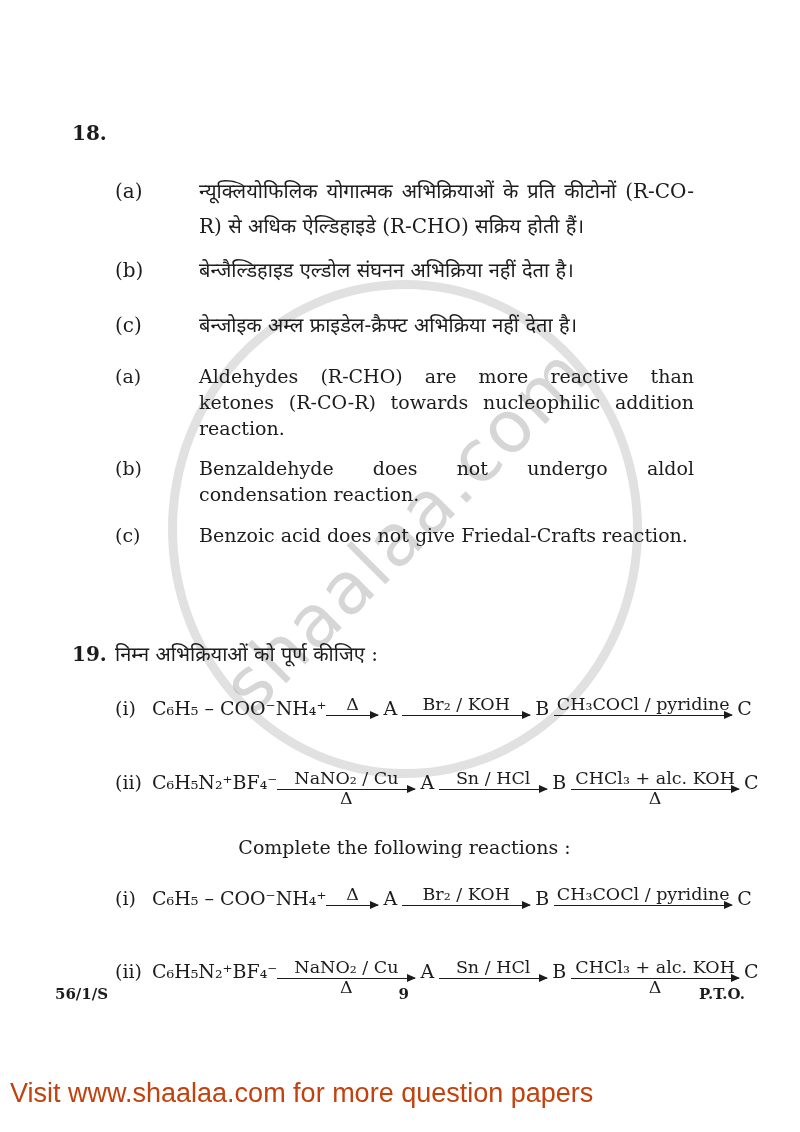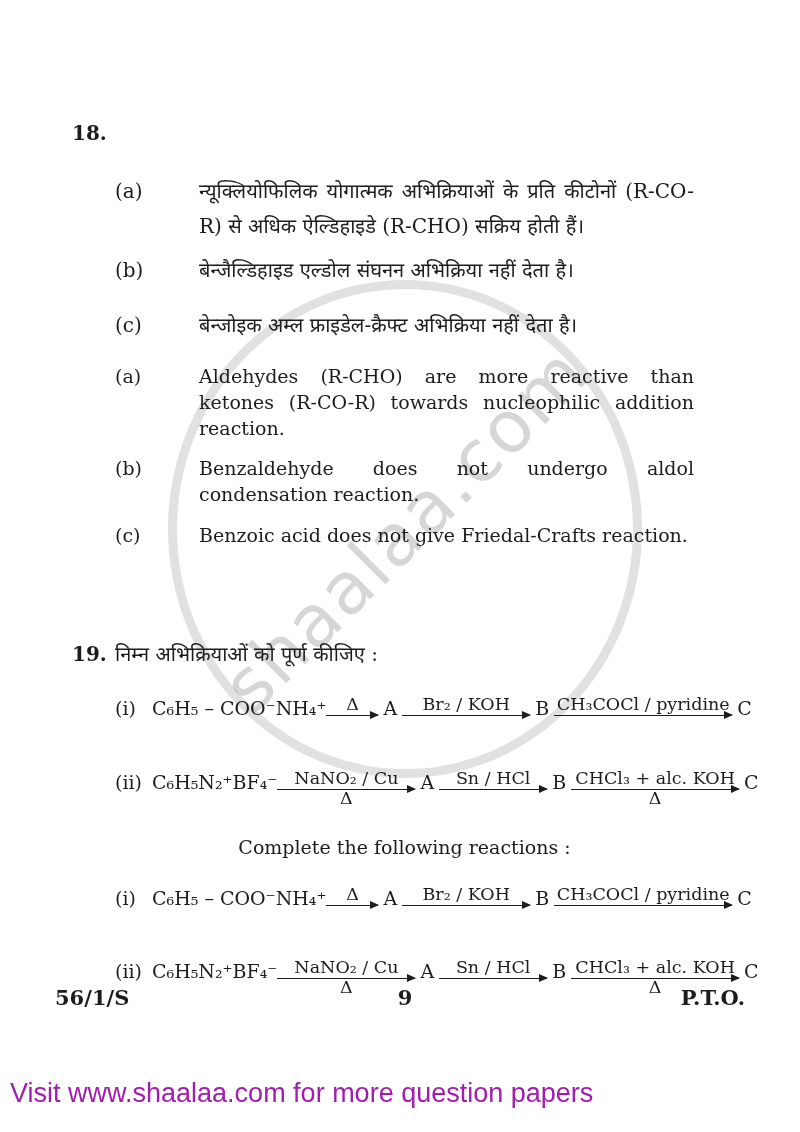--- a/index.html
+++ b/index.html
@@ -76,26 +76,26 @@
   #rxn1-hi { margin-top:25px; }
   #rxn2-hi { margin-top:35px; }
   #complete-head { margin-top:27px;justify-content:center; }
   #rxn1-en { margin-top:24px; }
   #rxn2-en { margin-top:34px; }
 
   
   .footer {
     position:absolute; left:55px; right:55px; top:985px;
     display:flex; justify-content:space-between;
-    font-weight:bold; font-size:21px; z-index:1;
+    font-weight:bold; font-size:15px; z-index:1;
   }
   .visit {
     position:absolute; left:10px; top:1078px;
     font-family:"Liberation Sans","DejaVu Sans",sans-serif;
-    font-size:27px; color:#a21caf; z-index:1;
+    font-size:27px; color:#c2410c; z-index:1;
   }
 </style>
 </head>
 <body>
 
 <div class="page">
 
   <div class="wm-ring"></div>
   <div class="wm-text">shaalaa.com</div>
 

